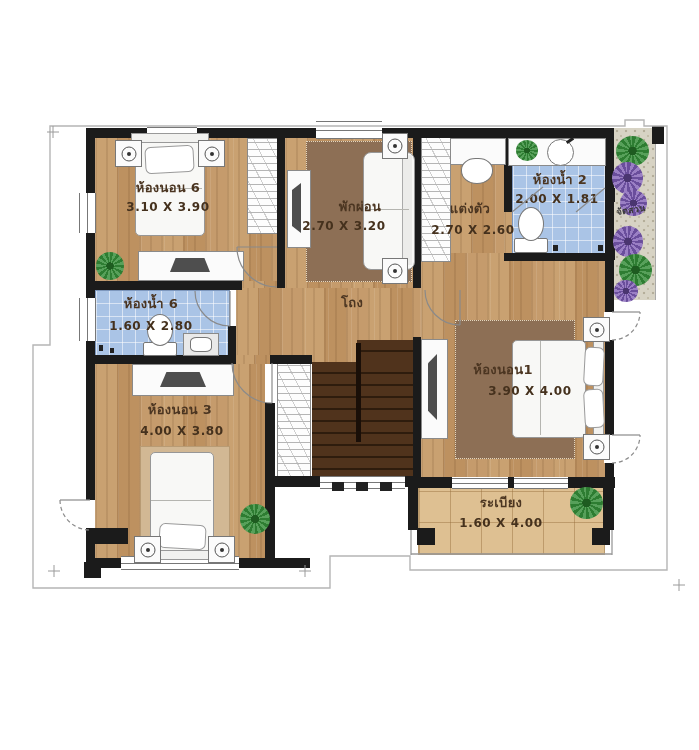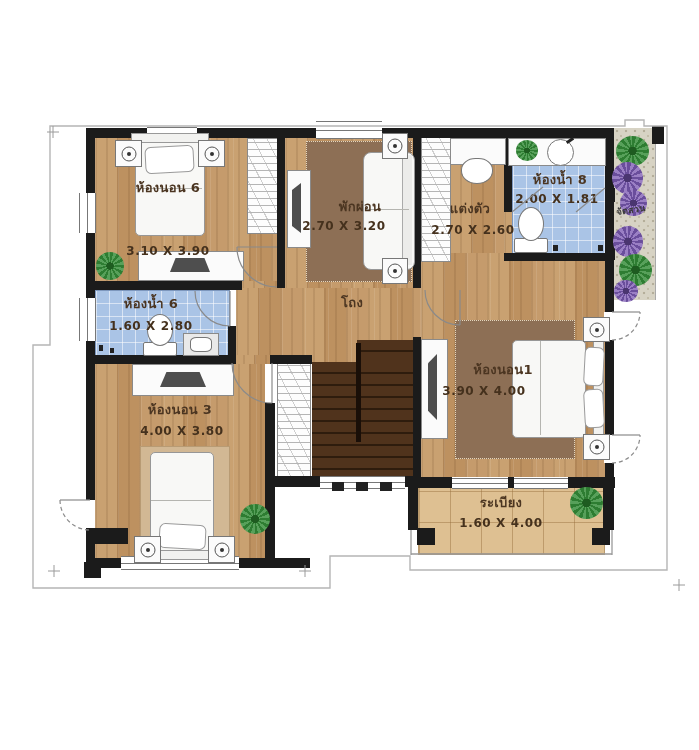--- a/index.html
+++ b/index.html
@@ -225,32 +225,32 @@
 
   <div class="plantg" style="left:570px;top:487px;width:33px;height:32px;"></div>
   <div class="plantg" style="left:616px;top:136px;width:33px;height:30px;"></div>
   <div class="plantp" style="left:612px;top:162px;width:31px;height:32px;"></div>
   <div class="plantp" style="left:620px;top:190px;width:27px;height:26px;"></div>
   <div class="plantp" style="left:613px;top:226px;width:30px;height:31px;"></div>
   <div class="plantg" style="left:619px;top:254px;width:33px;height:32px;"></div>
   <div class="plantp" style="left:614px;top:280px;width:24px;height:22px;"></div>
 
   <div class="lbl" style="left:168px;top:177px;">ห้องนอน 6</div>
-  <div class="dim" style="left:168px;top:200px;margin-top:44px;">3.10 X 3.90</div>
+  <div class="dim" style="left:168px;top:200px;">3.10 X 3.90</div>
   <div class="lbl" style="left:360px;top:196px;">พักผ่อน</div>
   <div class="dim" style="left:344px;top:219px;">2.70 X 3.20</div>
   <div class="lbl" style="left:470px;top:198px;font-family:Liberation Serif, serif;">แต่งตัว</div>
   <div class="dim" style="left:473px;top:223px;">2.70 X 2.60</div>
-  <div class="lbl" style="left:560px;top:169px;">ห้องน้ำ 8</div>
+  <div class="lbl" style="left:560px;top:169px;">ห้องน้ำ 2</div>
   <div class="dim" style="left:557px;top:192px;">2.00 X 1.81</div>
   <div class="lbl" style="left:151px;top:293px;">ห้องน้ำ 6</div>
   <div class="dim" style="left:151px;top:319px;">1.60 X 2.80</div>
   <div class="lbl" style="left:352px;top:292px;">โถง</div>
   <div class="lbl" style="left:503px;top:359px;">ห้องนอน1</div>
-  <div class="dim" style="left:484px;top:384px;">3.90 X 4.00</div>
+  <div class="dim" style="left:530px;top:384px;">3.90 X 4.00</div>
   <div class="lbl" style="left:180px;top:399px;">ห้องนอน 3</div>
   <div class="dim" style="left:182px;top:424px;">4.00 X 3.80</div>
   <div class="lbl" style="left:501px;top:492px;">ระเบียง</div>
   <div class="dim" style="left:501px;top:516px;">1.60 X 4.00</div>
   <div class="lbl" style="left:631px;top:203px;font-size:9px;color:#3b3b3b;transform:translateX(-50%) rotate(-8deg);">จัดสวน</div>
 
   <svg class="overlay" width="699" height="750" viewBox="0 0 699 750">
 
     <path d="M 52 126 H 625 V 120 H 644 V 126 H 667 V 570 H 410 V 556 H 330 V 588 H 33 V 345 H 50 V 126 Z" fill="none" stroke="#b5b5b5" stroke-width="1.4"></path>
 

